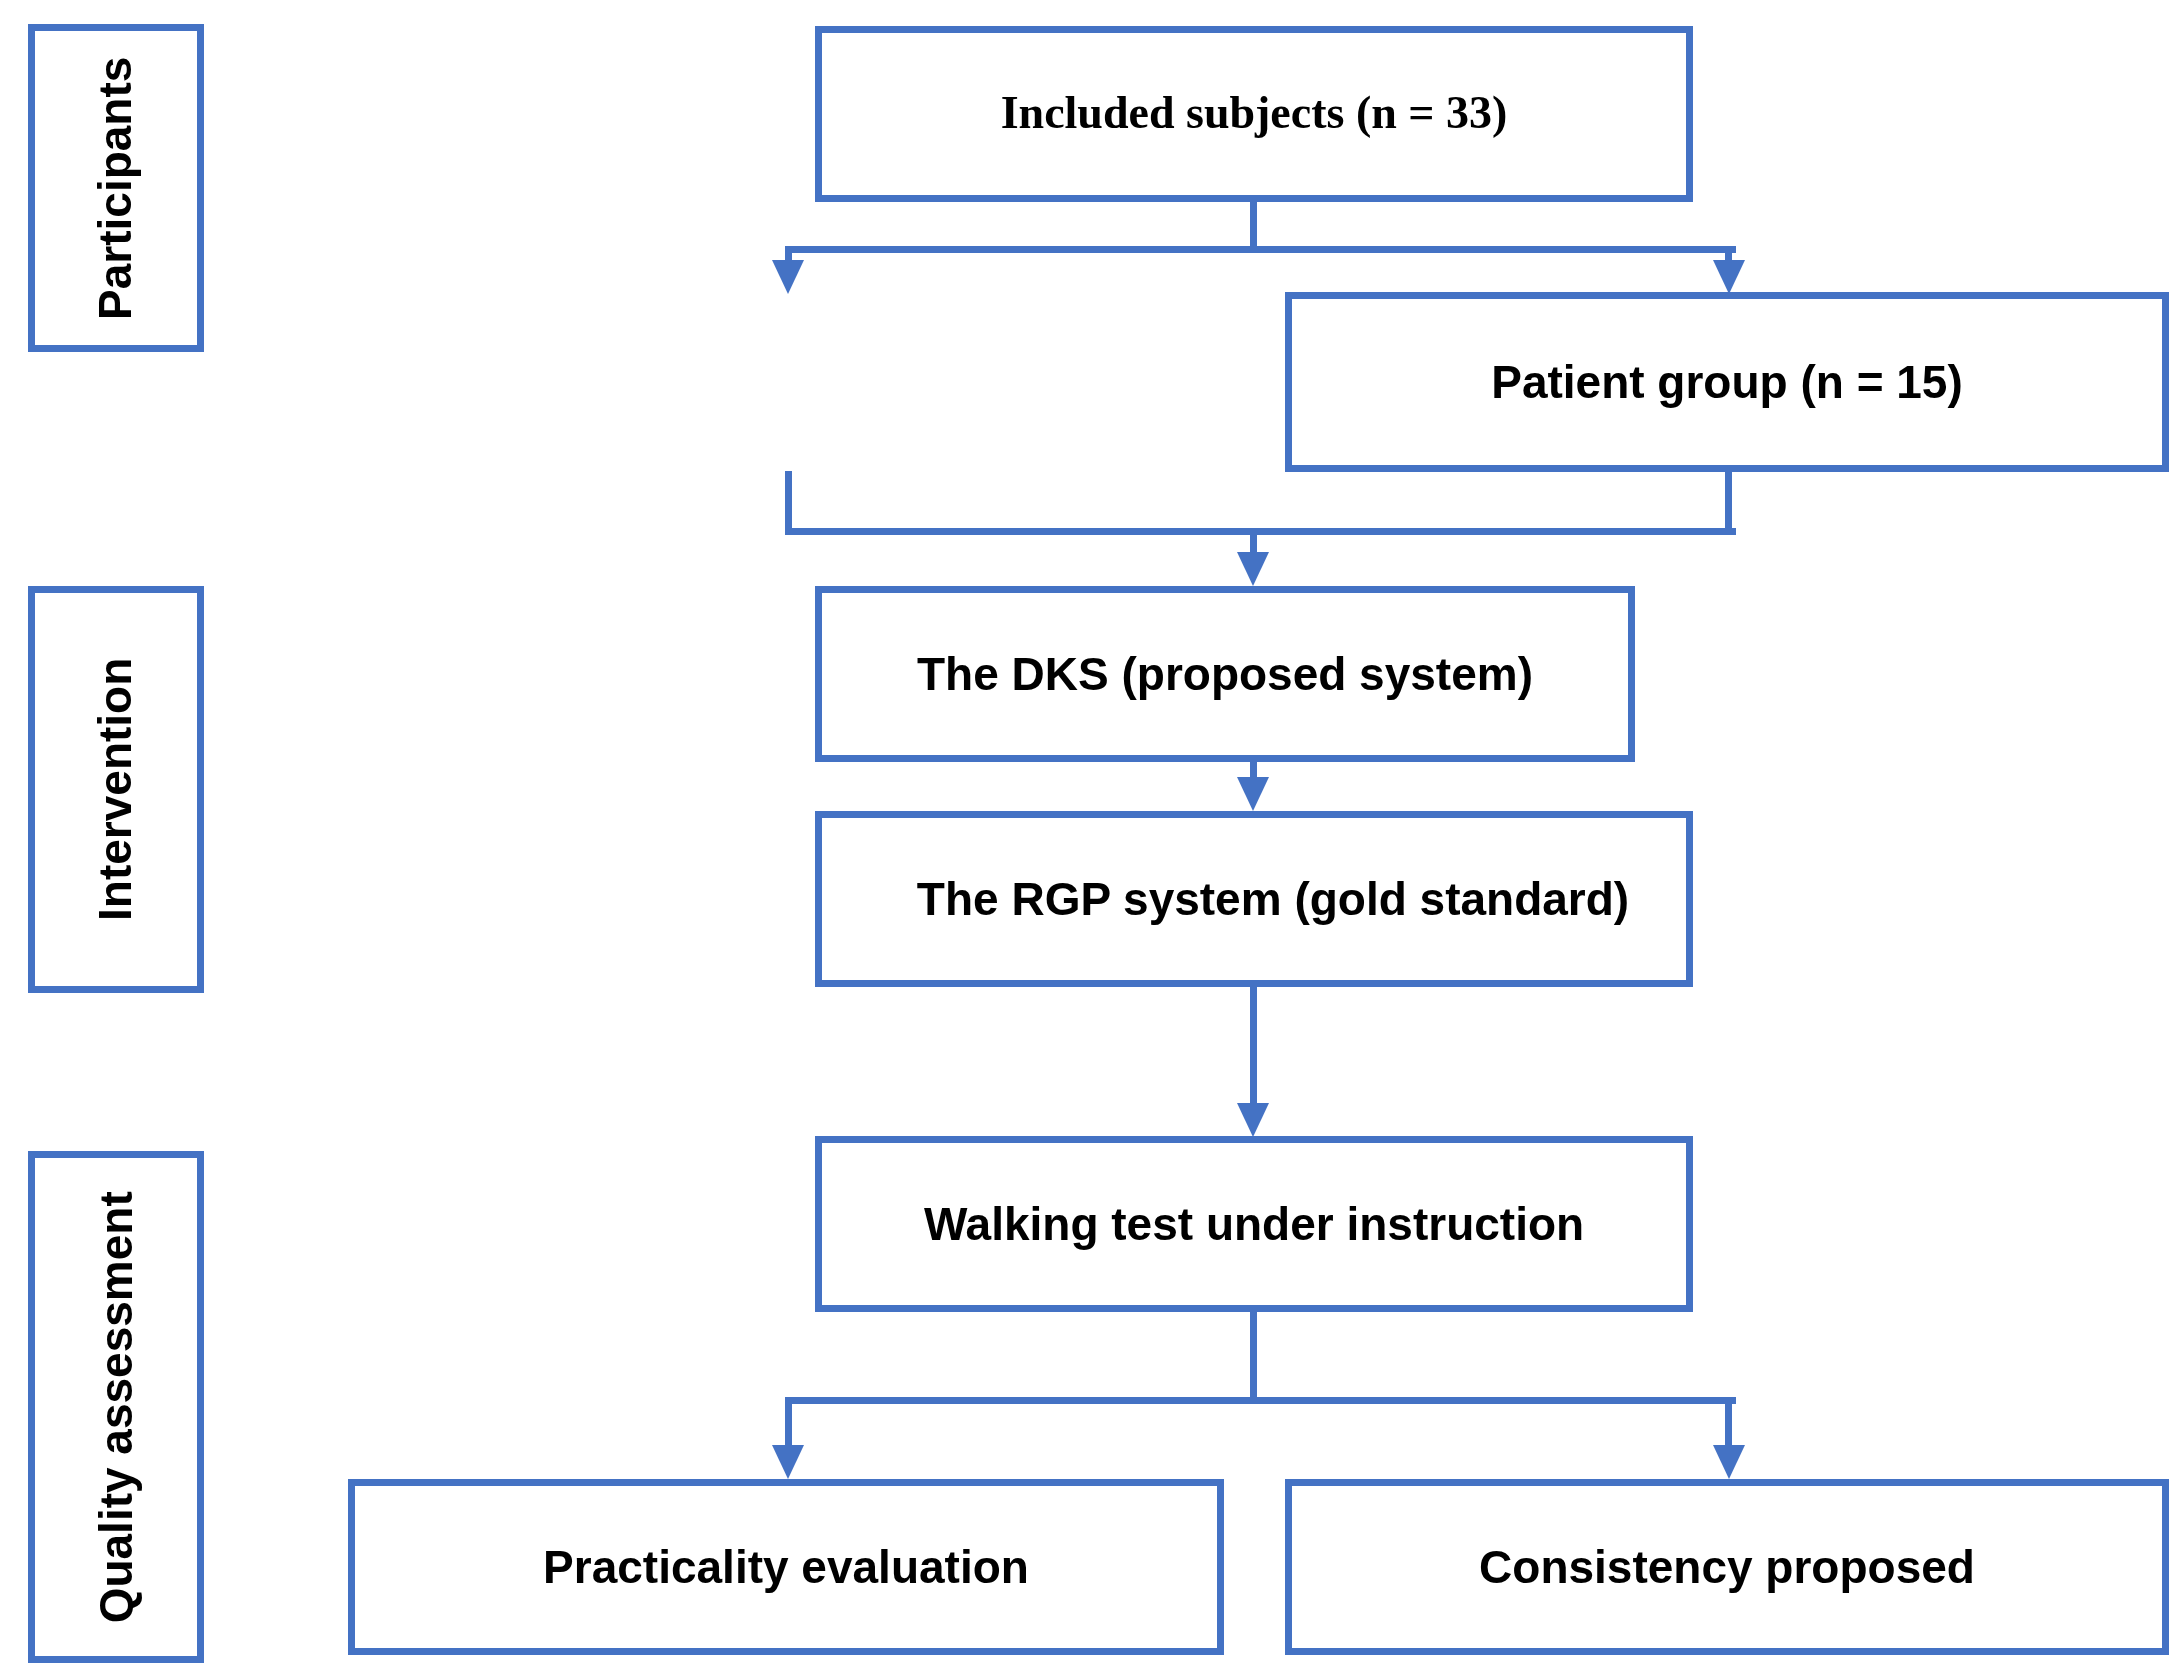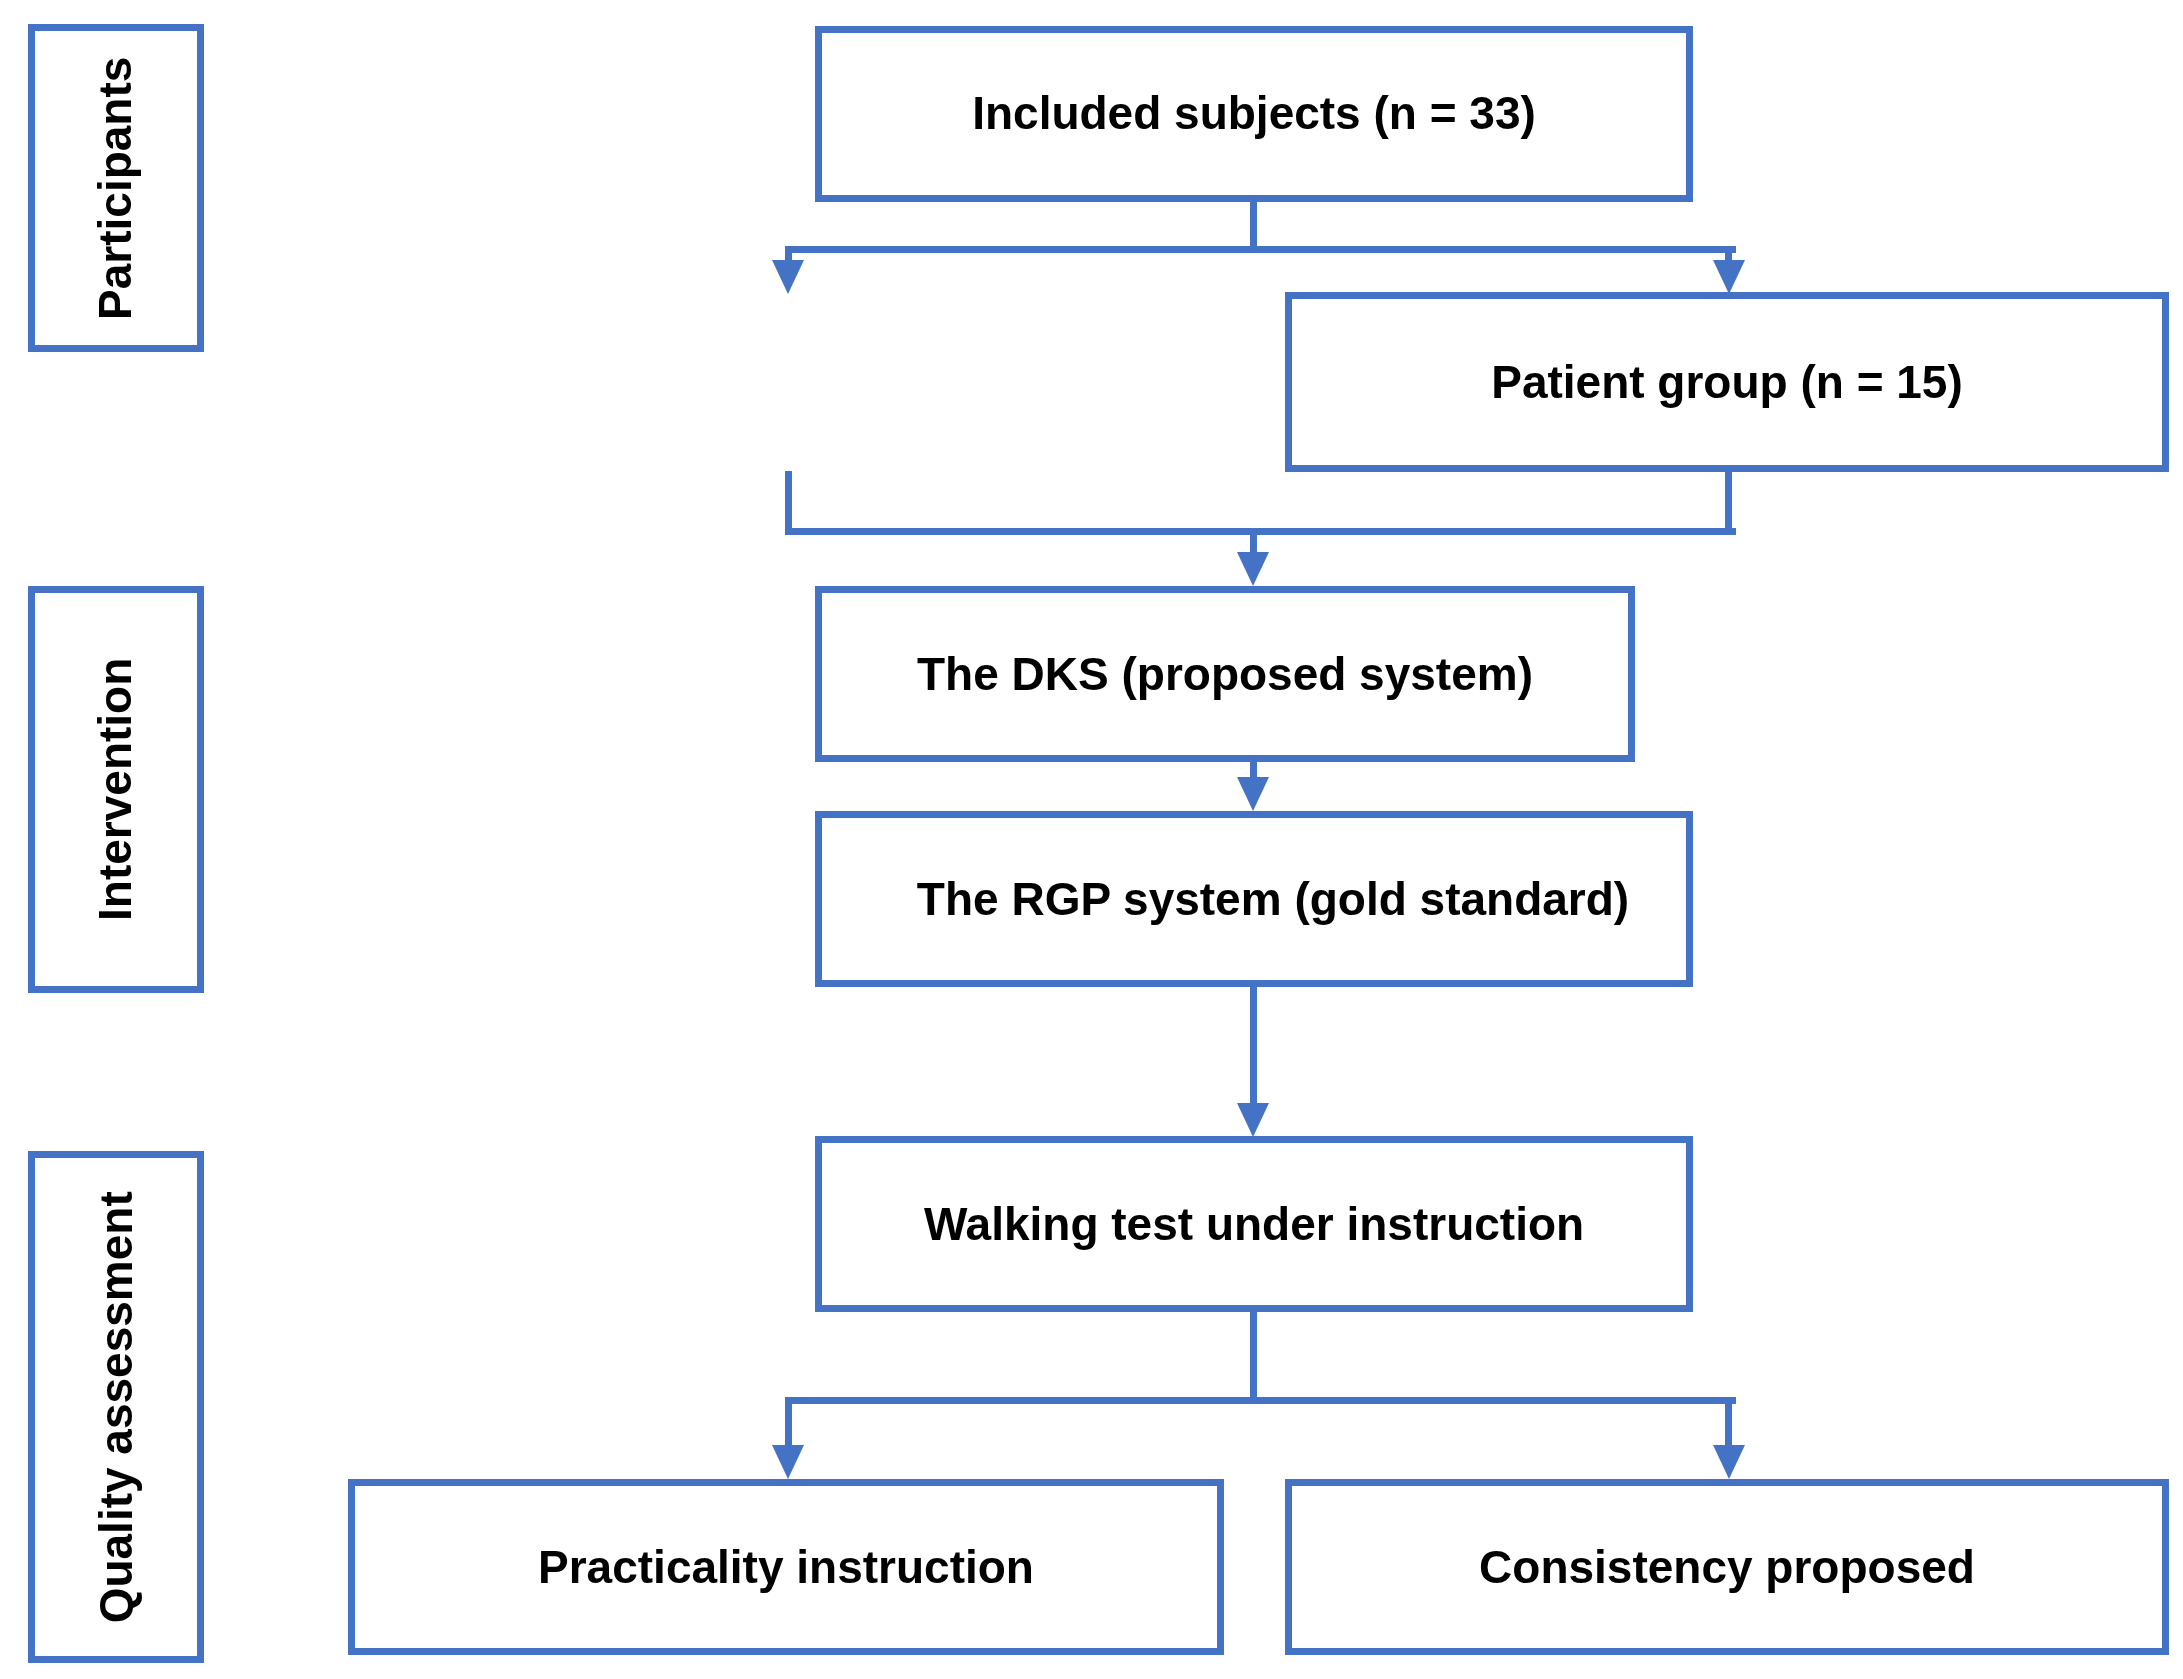--- a/index.html
+++ b/index.html
@@ -60,21 +60,21 @@
   <div class="box" style="left:28px; top:24px; width:176px; height:328px;">
     <span class="lbl vlabel">Participants</span>
   </div>
   <div class="box" style="left:28px; top:586px; width:176px; height:407px;">
     <span class="lbl vlabel">Intervention</span>
   </div>
   <div class="box" style="left:28px; top:1151px; width:176px; height:512px;">
     <span class="lbl vlabel">Quality assessment</span>
   </div>
 
-  <div class="box" style="left:815px; top:25.6px; width:878px; height:176px;">
+  <div class="box" style="left:815px; top:25.6px; width:878px; height:176px;font-family:Liberation Serif, serif;">
     <span class="lbl">Included subjects (n = 33)</span>
   </div>
 
 
   <div class="box" style="left:1285px; top:292px; width:884px; height:180px;align-items:center;">
     <span class="lbl">Patient group (n = 15)</span>
   </div>
 
   <div class="box" style="left:815px; top:586px; width:820px; height:176px;">
     <span class="lbl">The DKS (proposed system)</span>
@@ -82,21 +82,21 @@
 
   <div class="box" style="left:815px; top:811px; width:878px; height:176px;padding-left:38px;">
     <span class="lbl">The RGP system (gold standard)</span>
   </div>
 
   <div class="box" style="left:815px; top:1136px; width:878px; height:176px;">
     <span class="lbl">Walking test under instruction</span>
   </div>
 
   <div class="box" style="left:348px; top:1479px; width:876px; height:176px;">
-    <span class="lbl">Practicality instruction</span>
+    <span class="lbl">Practicality evaluation</span>
   </div>
 
   <div class="box" style="left:1285px; top:1479px; width:884px; height:176px;">
     <span class="lbl">Consistency proposed</span>
   </div>
 
   <div class="vline" style="left:1250px; top:200px; height:53px;"></div>
   <div class="hline" style="left:785px; top:246px; width:951px;"></div>
 
   <div class="vline" style="left:785px; top:253px; height:11.2px;"></div>

